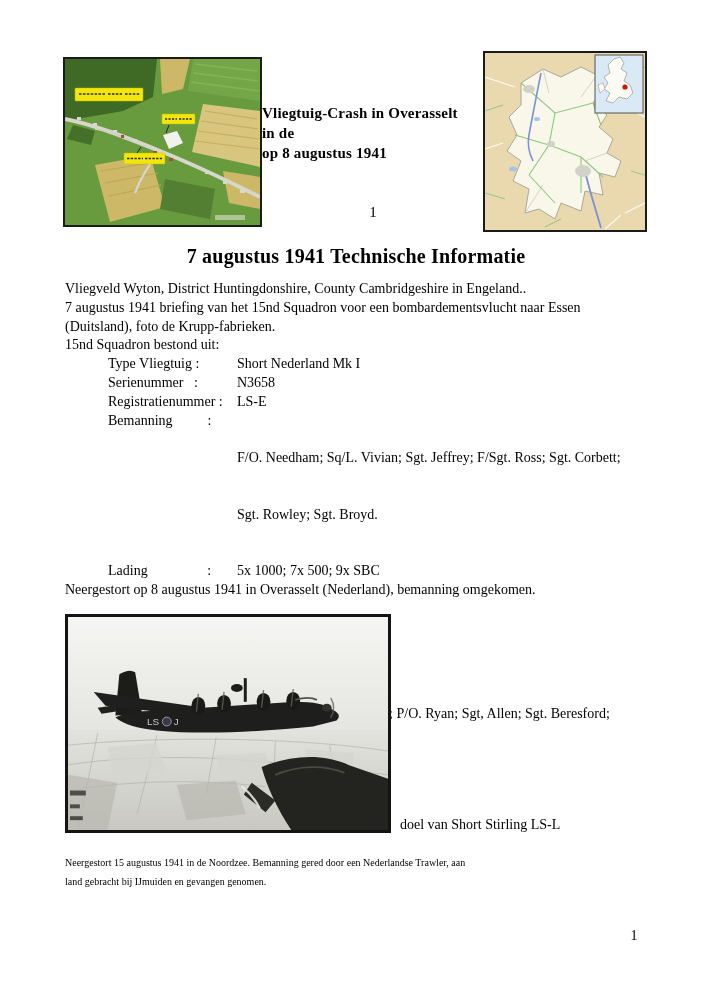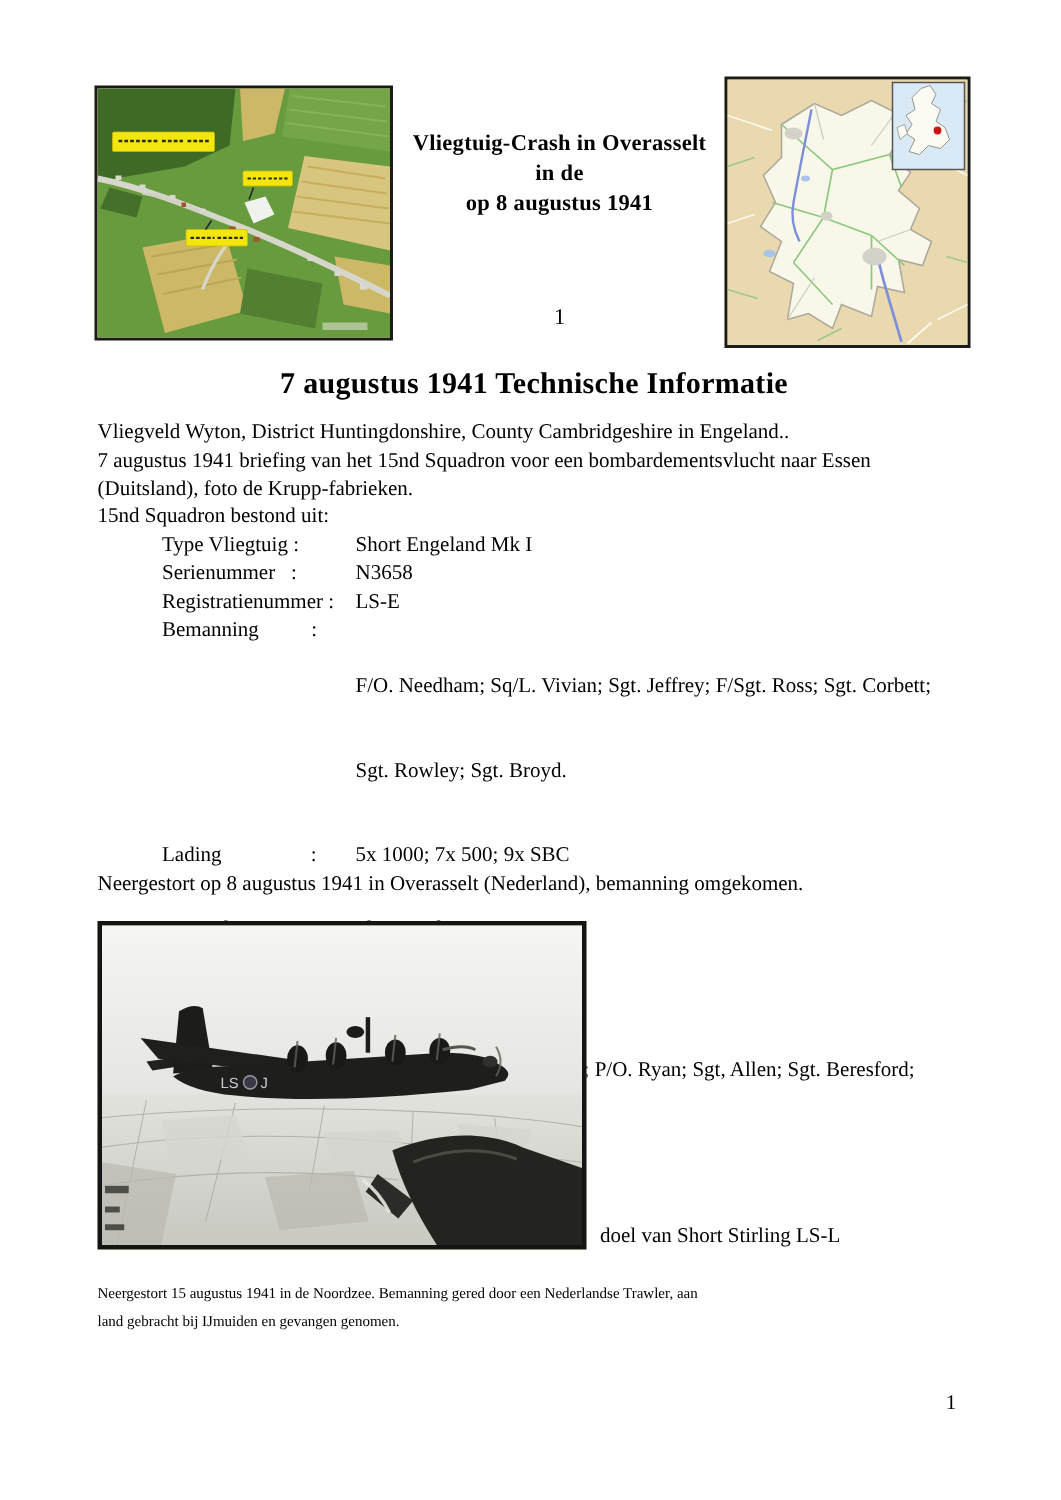--- a/index.html
+++ b/index.html
@@ -2,27 +2,27 @@
 <html><head>
 <meta charset="utf-8">
 <style>
   html,body{margin:0;padding:0;background:#9a9a9a;}
   .page{
     position:relative;width:707px;height:1000px;background:#ffffff;
     font-family:"Liberation Serif", serif;color:#000;overflow:hidden;
     margin:0 auto;
   }
   
-  .imgframe{position:absolute;border:2px solid #1b1b1b;background:#fef9c3;text-align:right;}
+  .imgframe{position:absolute;border:2px solid #1b1b1b;background:#1d4ed8;text-align:right;}
   #aerial{left:63px;top:57px;width:195px;height:166px;}
   #map{left:483px;top:51px;width:160px;height:177px;}
   #bomber{left:65px;top:614px;width:320px;height:213px;border-width:3px;border-color:#141414;}
   .imgframe svg{display:block;width:100%;height:100%;}
   .titleblock{
-    position:absolute;left:262px;top:86px;width:222px;text-align:center;
+    position:absolute;left:262px;top:103px;width:222px;
     font-weight:bold;font-size:15px;line-height:20px;letter-spacing:.2px;
   }
   .fignum{position:absolute;left:262px;top:204px;width:222px;text-align:center;font-size:15px;}
   .heading{position:absolute;left:65px;top:245px;width:582px;text-align:center;font-weight:bold;font-size:20px;letter-spacing:.2px;}
   
   .textcol{position:absolute;left:65px;top:280px;width:592px;font-size:14px;line-height:18.8px;}
   .introline{white-space:pre;}
   .spec-rows{padding-left:43px;}
   .srow{display:grid;grid-template-columns:129px 1fr;}
   .cell-l{white-space:pre;}
@@ -141,21 +141,21 @@
 
   <div class="textcol">
     <div class="introline">Vliegveld Wyton, District Huntingdonshire, County Cambridgeshire in Engeland..</div>
     <div class="introline">7 augustus 1941 briefing van het 15nd Squadron voor een bombardementsvlucht naar Essen</div>
     <div class="introline">(Duitsland), foto de Krupp-fabrieken.</div>
     <div class="introline">15nd Squadron bestond uit:</div>
 
     <div class="spec-rows">
       <div class="srow">
         <div class="cell-l"><span>Type Vliegtuig </span><span>:</span></div>
-        <div class="cell-v">Short Engeland Mk I</div>
+        <div class="cell-v">Short Nederland Mk I</div>
       </div>
       <div class="srow">
         <div class="cell-l"><span>Serienummer   </span><span>:</span></div>
         <div class="cell-v">N3658</div>
       </div>
       <div class="srow">
         <div class="cell-l"><span>Registratienummer </span><span>:</span></div>
         <div class="cell-v">LS-E</div>
       </div>
       <div class="srow">

